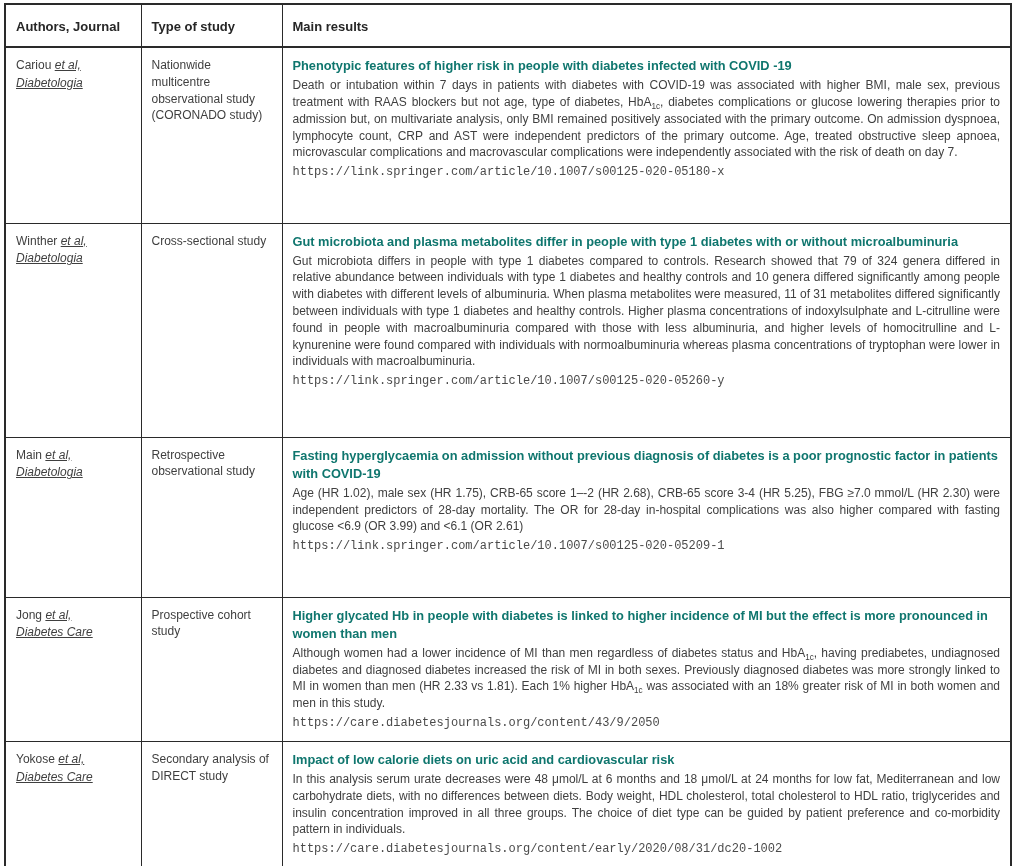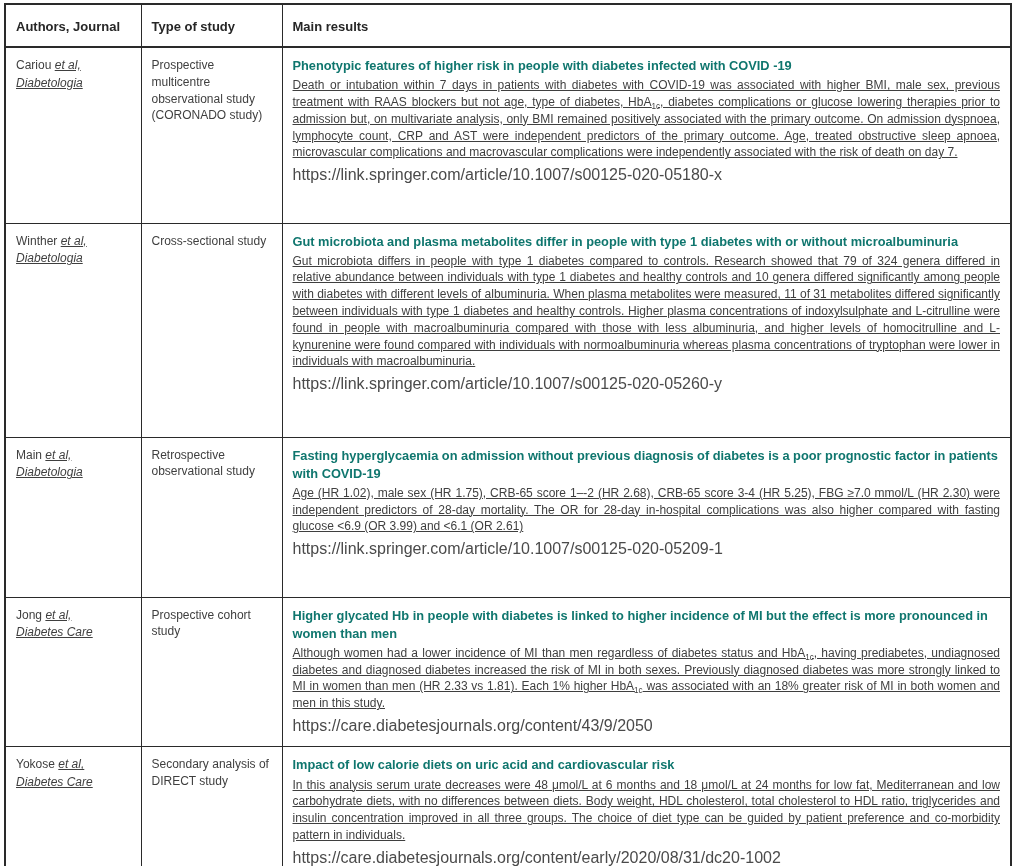--- a/index.html
+++ b/index.html
@@ -47,27 +47,27 @@
   .result-title {
     font-weight: bold;
     color: #0f766e;
     font-size: 12.8px;
     line-height: 1.42;
     margin-bottom: 2px;
   }
   .result-body {
     text-align: justify;
     margin-bottom: 3px;
-    text-decoration: underline;
   }
   .result-body sub { font-size: 0.68em; vertical-align: sub; line-height: 0; }
   .result-url {
-    font-size: 16px;
+    font-size: 12px;
     color: #4a4a4a;
     word-break: break-all;
+    font-family: Liberation Mono, monospace;
   }
 
   tr.r1 { height: 176px; }
   tr.r2 { height: 214px; padding-left: 36px; }
   tr.r3 { height: 160px; }
   tr.r4 { height: 138px; margin-left: 40px; }
   tr.r5 { height: 123px; }
   tr.partial { height: 26px; }
 </style>
 </head>
@@ -87,21 +87,21 @@
         <th>Main results</th>
       </tr>
     </thead>
     <tbody>
 
       <tr class="r1">
         <td>
           <div class="author-line"><span>Cariou</span> <span class="it">et al,</span></div>
           <div class="it">Diabetologia</div>
         </td>
-        <td>Prospective multicentre observational study (CORONADO study)</td>
+        <td>Nationwide multicentre observational study (CORONADO study)</td>
         <td>
           <div class="result-title">Phenotypic features of higher risk in people with diabetes infected with COVID -19</div>
           <div class="result-body">Death or intubation within 7 days in patients with diabetes with COVID-19 was associated with higher BMI, male sex, previous treatment with RAAS blockers but not age, type of diabetes, HbA<sub>1c</sub>, diabetes complications or glucose lowering therapies prior to admission but, on multivariate analysis, only BMI remained positively associated with the primary outcome. On admission dyspnoea, lymphocyte count, CRP and AST were independent predictors of the primary outcome. Age, treated obstructive sleep apnoea, microvascular complications and macrovascular complications were independently associated with the risk of death on day 7.</div>
           <div class="result-url">https://link.springer.com/article/10.1007/s00125-020-05180-x</div>
         </td>
       </tr>
 
       <tr class="r2">
         <td>
           <div class="author-line"><span>Winther</span> <span class="it">et al,</span></div>

